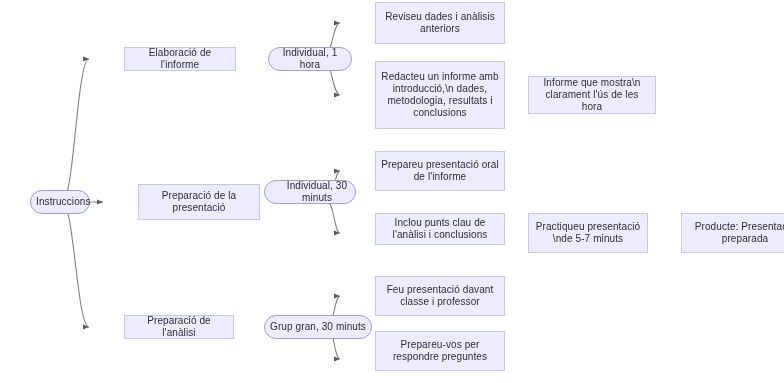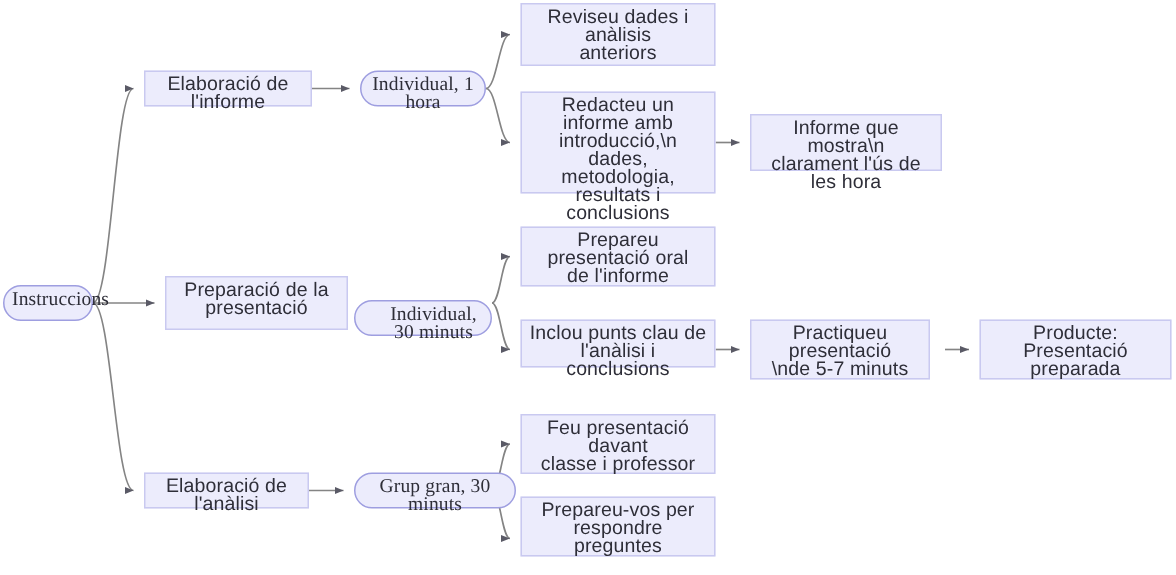--- a/index.html
+++ b/index.html
@@ -20,36 +20,37 @@
     left: 0;
     top: 0;
     width: 784px;
     height: 383px;
     pointer-events: none;
   }
   .node {
     position: absolute;
     box-sizing: border-box;
     display: flex;
+    align-items: center;
     justify-content: center;
     text-align: center;
     background: #ececfc;
     border: 1px solid #c9c9f0;
     color: #2e2e38;
-    font-size: 13px;
+    font-size: 10px;
     line-height: 12px;
     padding: 2px 5px;
     white-space: pre-line;
     letter-spacing: 0.1px;
+    margin-left: 28px;
   }
   .node.round {
     border: 1.4px solid #9e9ee0;
     border-radius: 12px;
     background: #ececfc;
-    font-family: Liberation Serif, serif;
   }
   .node-label {
     display: block;
     width: 100%;
   }
 </style>
 </head>
 <body>
 
 <div id="canvas">
@@ -77,23 +78,23 @@
         <path d="M328,327 C333.4,327 334.6,296 340,296" marker-end="url(#arrowhead)"></path>
         <path d="M328,327 C333.4,327 334.6,359 340,359" marker-end="url(#arrowhead)"></path>
       </g>
   </svg>
 
   <div id="node-layer">
       <div class="node round" style="left: 2px; top: 190px; width: 60px; height: 24px;"><span class="node-label">Instruccions</span></div>
       <div class="node" style="left: 96px; top: 47px; width: 112px; height: 24px;"><span class="node-label">Elaboració de l'informe</span></div>
       <div class="node" style="left: 110px; top: 184px; width: 122px; height: 36px;"><span class="node-label">Preparació de la
 presentació</span></div>
-      <div class="node" style="left: 96px; top: 315px; width: 110px; height: 24px;"><span class="node-label">Elaboració de l'anàlisi</span></div>
+      <div class="node" style="left: 96px; top: 315px; width: 110px; height: 24px;"><span class="node-label">Preparació de l'anàlisi</span></div>
       <div class="node round" style="left: 240px; top: 47px; width: 84px; height: 24px;"><span class="node-label">Individual, 1 hora</span></div>
-      <div class="node round" style="left: 236px; top: 200px; width: 92px; height: 24px; padding-left: 19px;"><span class="node-label">Individual, 30 minuts</span></div>
+      <div class="node round" style="left: 236px; top: 180px; width: 92px; height: 24px; padding-left: 19px;"><span class="node-label">Individual, 30 minuts</span></div>
       <div class="node round" style="left: 236px; top: 315px; width: 108px; height: 24px;"><span class="node-label">Grup gran, 30 minuts</span></div>
       <div class="node" style="left: 347px; top: 2px; width: 130px; height: 42px;"><span class="node-label">Reviseu dades i anàlisis
 anteriors</span></div>
       <div class="node" style="left: 347px; top: 61px; width: 130px; height: 68px;"><span class="node-label">Redacteu un informe amb
 introducció,\n dades,
 metodologia, resultats i
 conclusions</span></div>
       <div class="node" style="left: 500px; top: 76px; width: 128px; height: 38px;"><span class="node-label">Informe que mostra\n
 clarament l'ús de les hora</span></div>
       <div class="node" style="left: 347px; top: 151px; width: 130px; height: 40px;"><span class="node-label">Prepareu presentació oral

